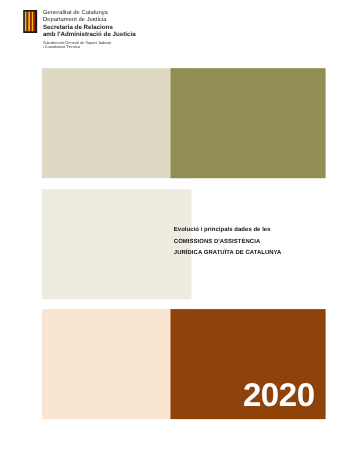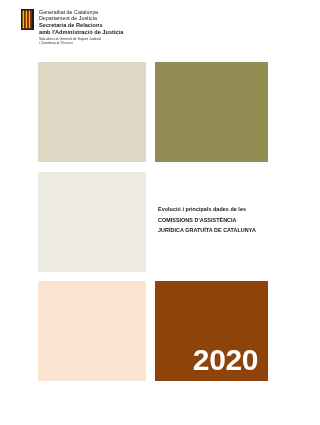--- a/index.html
+++ b/index.html
@@ -52,20 +52,21 @@
     line-height: 4.5px;
     color: #333333;
     white-space: nowrap;
     margin-top: 1.5px;
   }
   .org-sub.second { margin-top: 0; }
 
   
   .block {
     position: absolute;
+    padding-left: 28px;
   }
   .block-beige {
     left: 38px;
     top: 62px;
     width: 108px;
     height: 100px;
     background: #ded9c5;
   }
   .block-olive {
     left: 155px;

